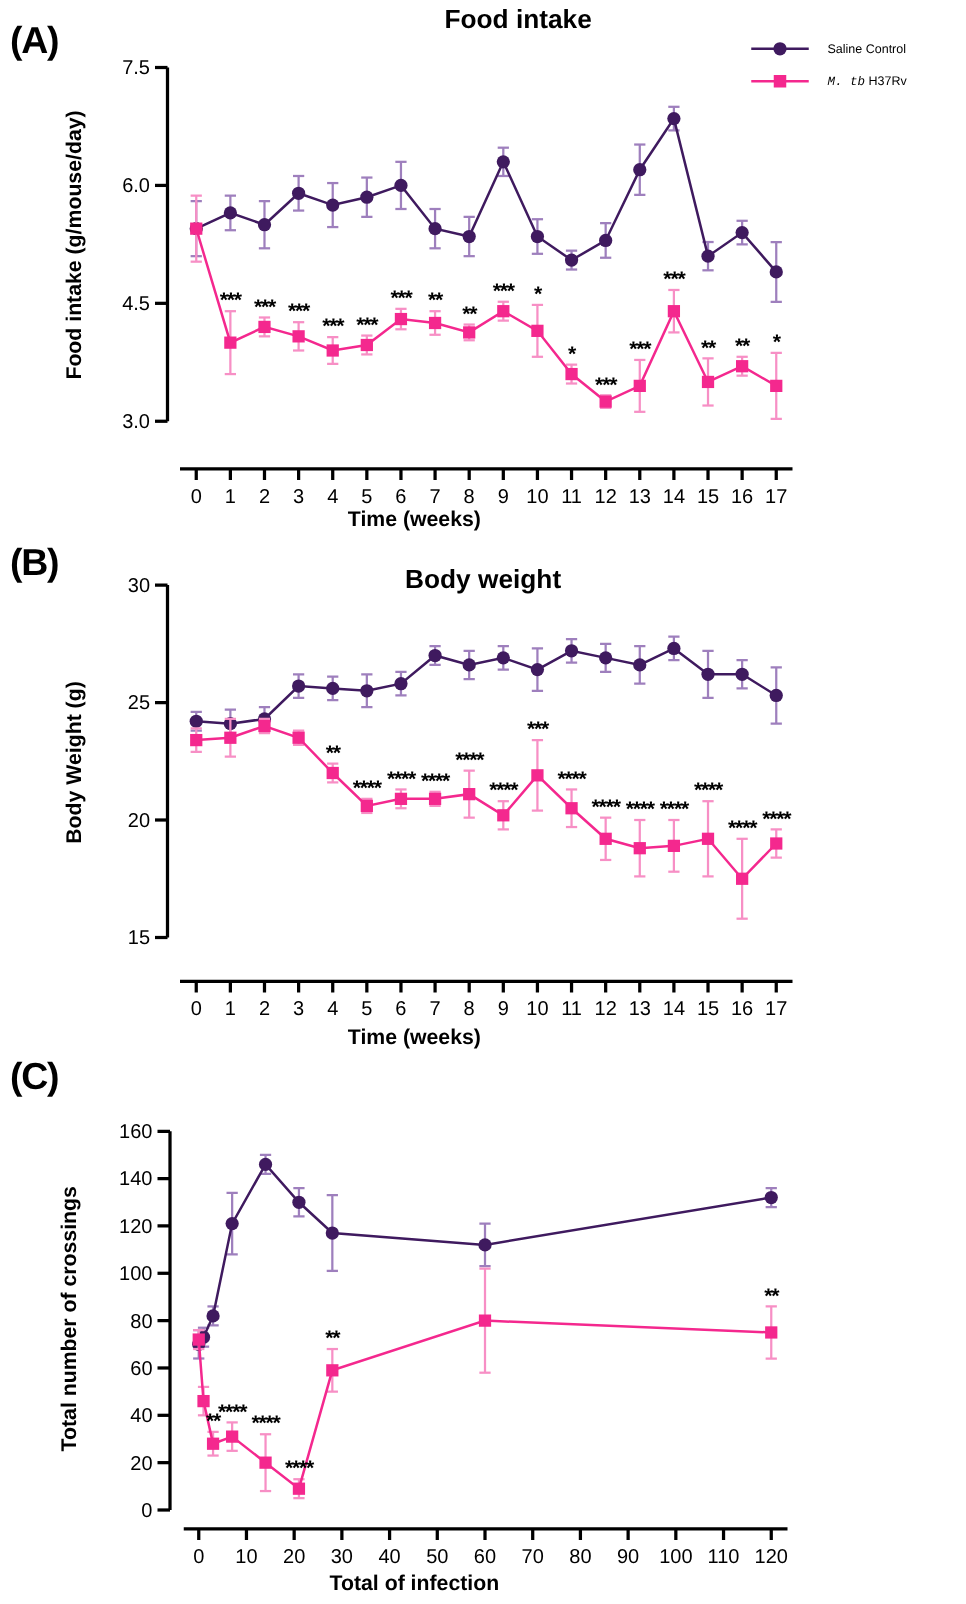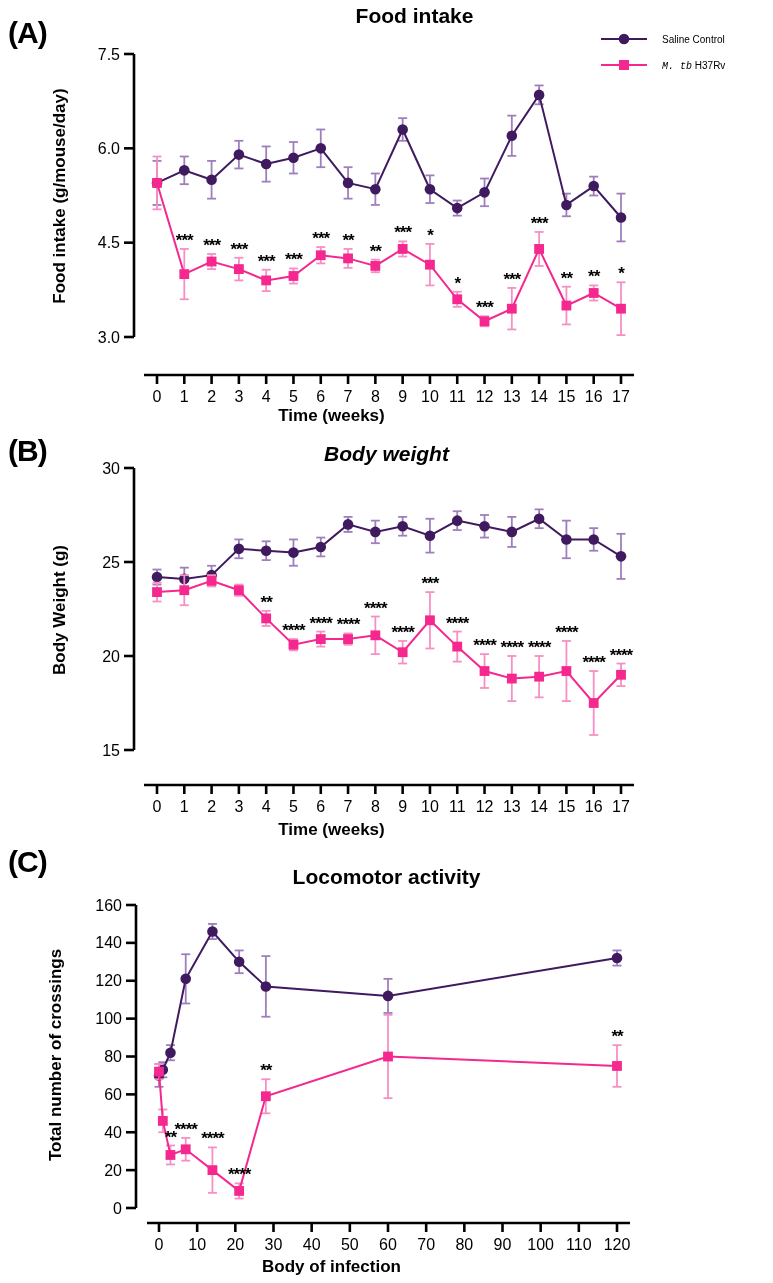--- a/index.html
+++ b/index.html
@@ -13,21 +13,21 @@
   .panel-label{position:absolute;left:8px;font-weight:bold;font-size:30px;letter-spacing:-1px;}
   .chart-title{position:absolute;left:0;width:773px;text-align:center;font-weight:bold;font-size:21px;}
   .y-label{position:absolute;font-weight:bold;font-size:17px;white-space:nowrap;
            transform:translate(-50%,-50%) rotate(-90deg);}
   .x-label{position:absolute;left:0;width:663px;text-align:center;font-weight:bold;font-size:17px;}
   #panel-a .panel-label{top:16px;}
   #panel-a .chart-title{top:4px;padding-left:28px;}
   #panel-a .y-label{left:60px;top:196px;}
   #panel-a .x-label{top:406px;}
   #panel-b .panel-label{top:6px;}
-  #panel-b .chart-title{top:14px;font-style:italic;}
+  #panel-b .chart-title{top:24px;}
   #panel-b .y-label{left:60px;top:182px;}
   #panel-b .x-label{top:392px;}
   #panel-c .panel-label{top:0px;}
   #panel-c .chart-title{top:20px;}
   #panel-c .y-label{left:56px;top:210px;}
   #panel-c .x-label{top:412px;}
   .legend{position:absolute;left:599px;top:32px;display:flex;flex-direction:column;gap:12px;}
   .legend-row{display:flex;align-items:flex-end;gap:13px;font-size:10px;white-space:nowrap;}
   .legend-marker{display:block;}
   .it{font-style:italic;font-family:Liberation Mono, monospace;}
@@ -527,23 +527,22 @@
             <text x="566.4117647058824" y="209.95999999999998" text-anchor="middle">****</text>
             <text x="593.7058823529412" y="240.04000000000002" text-anchor="middle">****</text>
             <text x="621" y="232.51999999999998" text-anchor="middle">****</text>
           </g>
         </g>
       </svg>
   </section>
 
   <section class="panel" id="panel-c">
     <div class="panel-label">(C)</div>
-    <div class="chart-title">Locomotor activity</div>
     <div class="y-label">Total number of crossings</div>
-    <div class="x-label">Body of infection</div>
+    <div class="x-label">Total of infection</div>
     <svg class="chart" id="chart-c" width="773" height="438">
         <g stroke="#000" stroke-width="2.6">
           <line x1="136" y1="60" x2="136" y2="363"></line>
           <line x1="126" y1="363" x2="136" y2="363"></line>
           <line x1="126" y1="325.125" x2="136" y2="325.125"></line>
           <line x1="126" y1="287.25" x2="136" y2="287.25"></line>
           <line x1="126" y1="249.375" x2="136" y2="249.375"></line>
           <line x1="126" y1="211.5" x2="136" y2="211.5"></line>
           <line x1="126" y1="173.625" x2="136" y2="173.625"></line>
           <line x1="126" y1="135.75" x2="136" y2="135.75"></line>

